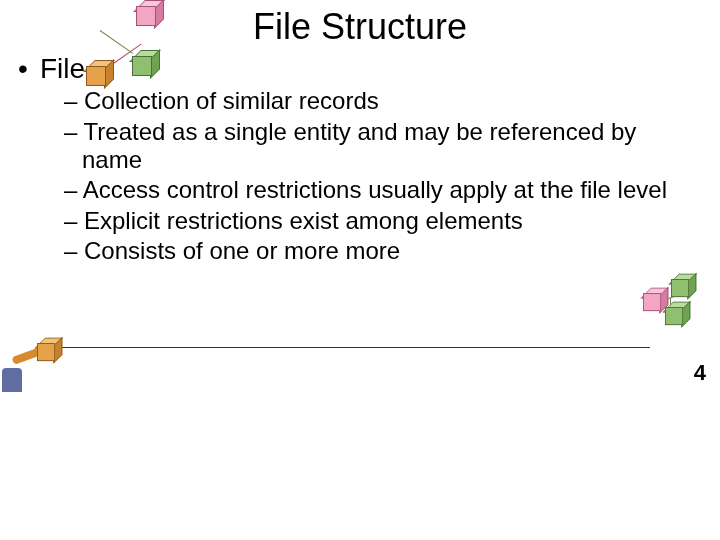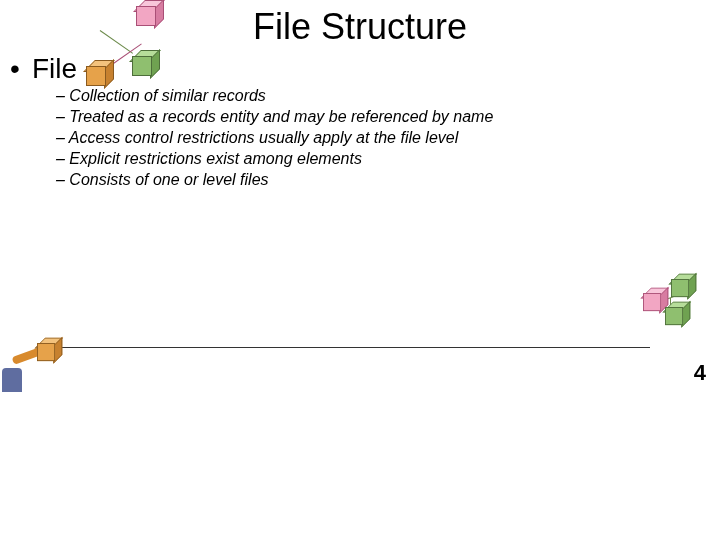--- a/index.html
+++ b/index.html
@@ -22,43 +22,42 @@
   .title {
     text-align: center;
     font-size: 36px;
     line-height: 1.15;
     padding-top: 6px;
     margin-left: 40px;
     margin-right: 40px;
   }
   .body {
     margin-top: 6px;
-    padding-left: 4px;
+    padding-left: 12px;
     padding-right: 20px;
   }
   .lvl1 {
     font-size: 28px;
     margin-top: 4px;
     margin-bottom: 2px;
     padding-left: 28px;
     position: relative;
   }
   .lvl1::before {
     content: "•";
     position: absolute;
     left: 6px;
     top: 0;
   }
   .lvl2 {
-    font-size: 16px;
+    font-size: 24px;
     line-height: 1.18;
     margin: 0 0 2px 0;
     padding-left: 70px;
     text-indent: -18px;
-    font-style: italic;
   }
   .lvl2::before {
     content: "– ";
   }
   .page-number {
     position: absolute;
     right: 14px;
     bottom: 10px;
     font-size: 22px;
     font-weight: bold;
@@ -158,25 +157,25 @@
       </div>
   </div>
 
   <div class="title">
     <div>File Structure</div>
   </div>
 
   <div class="body">
     <div class="lvl1">File</div>
     <div class="lvl2">Collection of similar records</div>
-    <div class="lvl2">Treated as a records entity and may be referenced by name</div>
+    <div class="lvl2">Treated as a single entity and may be referenced by name</div>
     <div class="lvl2">Access control restrictions usually apply at the file level</div>
 
     <div class="lvl2">Explicit restrictions exist among elements</div>
-    <div class="lvl2">Consists of one or level files</div>
+    <div class="lvl2">Consists of one or more more</div>
   </div>
 
   <div class="footer-line"></div>
 
   <div class="clip br-group">
     <div class="br-line1"></div>
     <div class="br-line2"></div>
     <div class="box3d green clip br-green">
         <div class="top"></div>
         <div class="side"></div>

